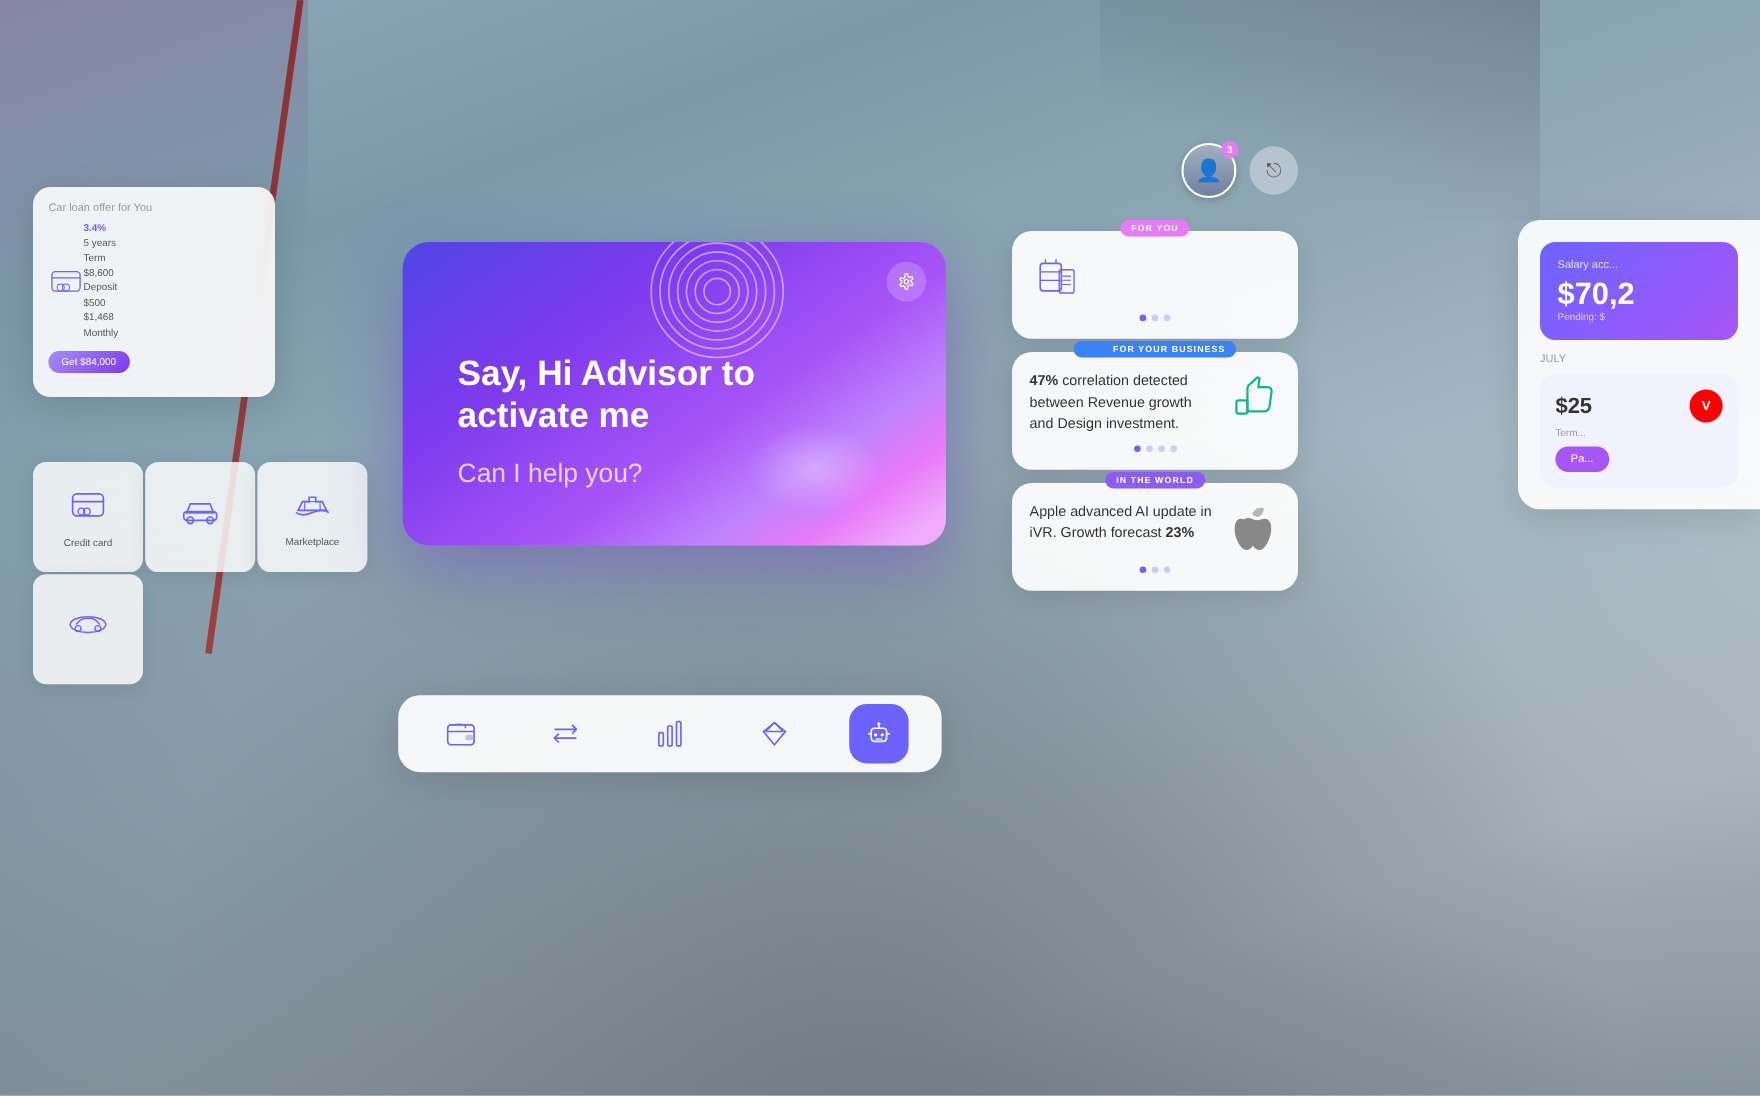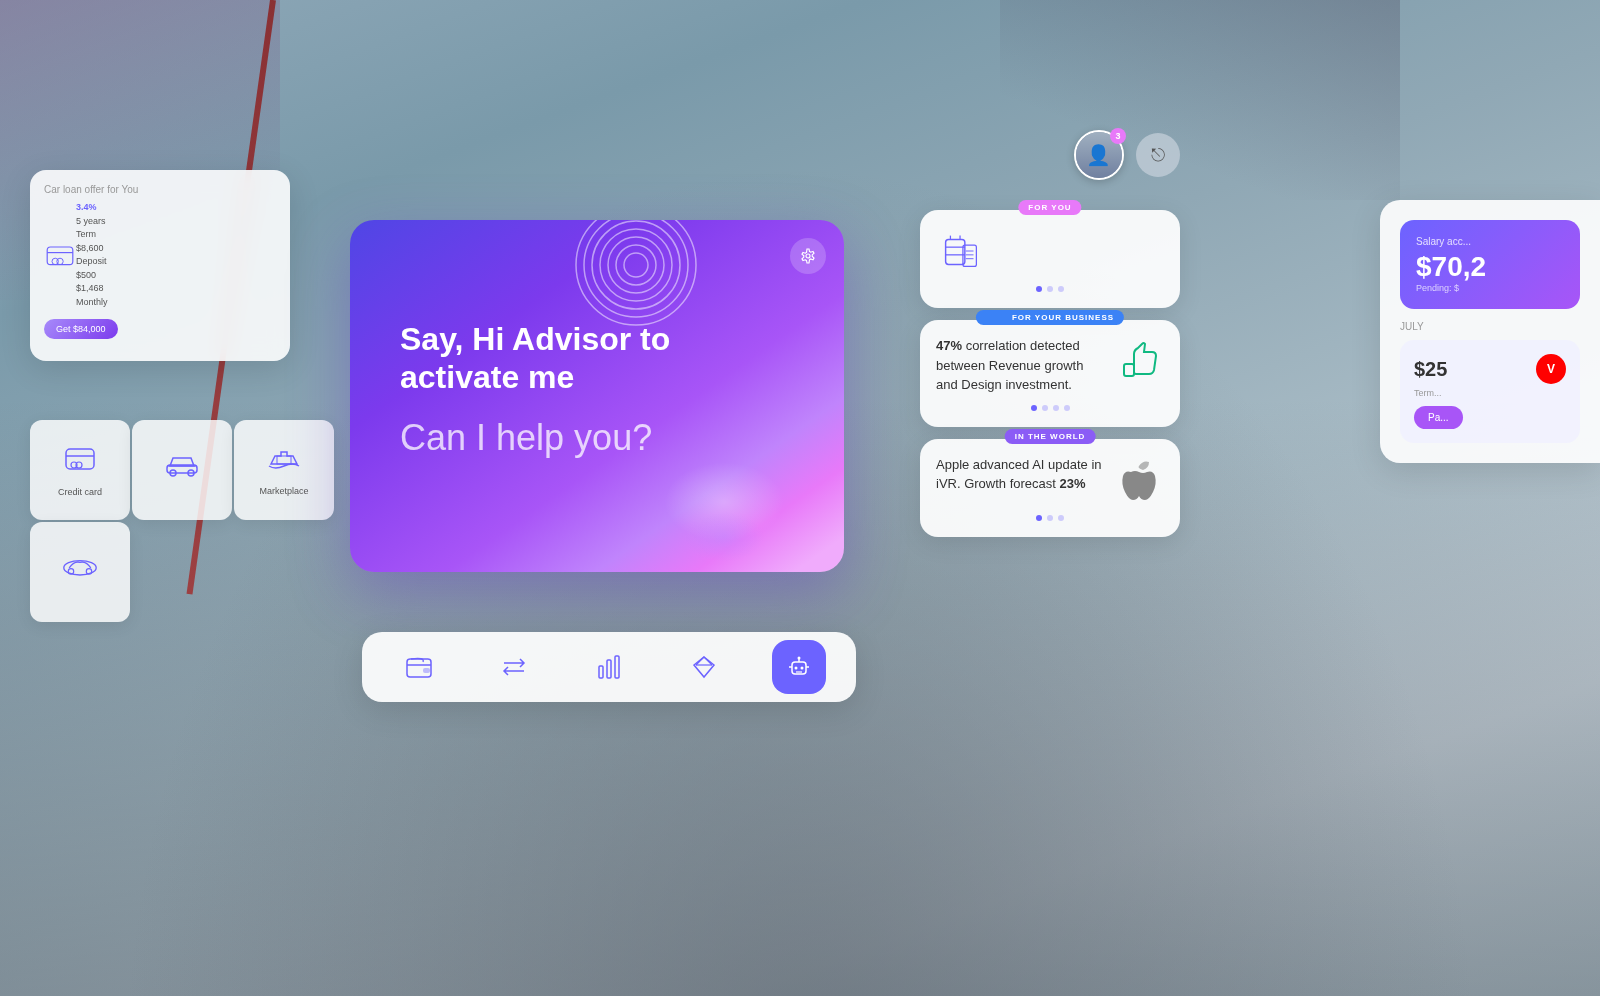--- a/index.html
+++ b/index.html
@@ -28,21 +28,21 @@
         radial-gradient(ellipse at 50% 110%, rgba(80,90,100,0.5) 0%, transparent 60%),
         linear-gradient(to bottom, transparent 40%, rgba(60,70,80,0.4) 100%);
       z-index: 1;
     }
 
     
     .left-panel {
       position: absolute;
       left: 30px;
       top: 170px;
-      width: 260px;
+      width: 220px;
       z-index: 10;
     }
 
     .left-card {
       background: rgba(255,255,255,0.88);
       border-radius: 16px;
       padding: 14px;
       backdrop-filter: blur(10px);
       box-shadow: 0 8px 32px rgba(0,0,0,0.12);
     }
@@ -124,24 +124,24 @@
 
     .grid-card-label {
       font-size: 9px;
       color: #555;
       text-align: center;
     }
 
     
     .advisor-panel {
       position: absolute;
-      left: 350px;
+      left: 366px;
       top: 220px;
       width: 494px;
-      height: 352px;
+      height: 276px;
       border-radius: 24px;
       background: linear-gradient(145deg, #4f46e5 0%, #7c3aed 30%, #a855f7 60%, #c084fc 75%, #e879f9 85%, #f0abfc 95%);
       z-index: 20;
       overflow: hidden;
       box-shadow: 0 20px 60px rgba(100,60,200,0.4);
     }
 
     .advisor-panel-inner {
       padding: 50px 50px 30px 50px;
       height: 100%;
@@ -167,21 +167,21 @@
 
     .advisor-title {
       font-size: 32px;
       font-weight: 600;
       color: white;
       margin-top: 50px;
       line-height: 1.2;
     }
 
     .advisor-subtitle {
-      font-size: 36px;
+      font-size: 24px;
       color: rgba(255,255,255,0.75);
       margin-top: 20px;
     }
 
     
     .toolbar {
       position: absolute;
       left: 362px;
       top: 632px;
       width: 494px;

